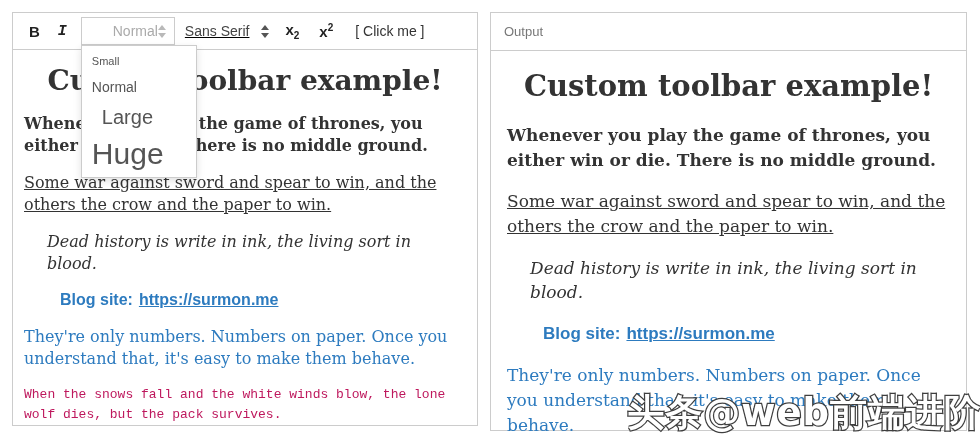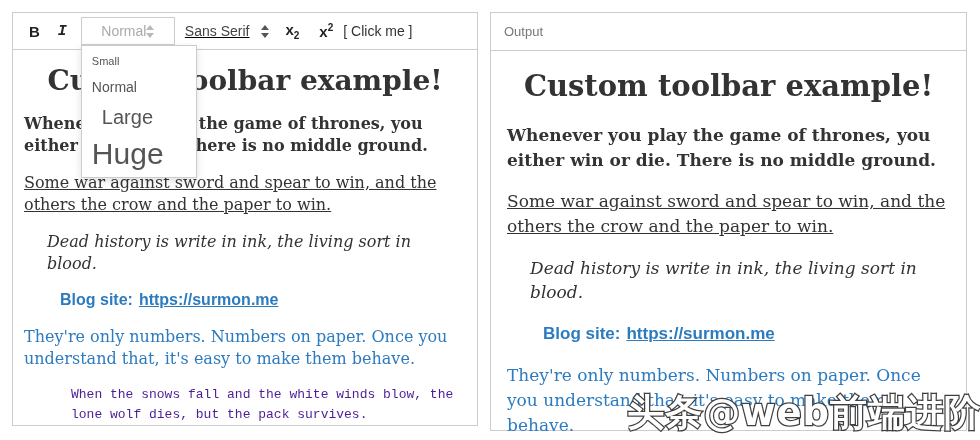--- a/index.html
+++ b/index.html
@@ -7,57 +7,57 @@
               font-family:"Liberation Sans", sans-serif; }
 
   
   .editor-panel { position:absolute; left:12px; top:12px; width:466px; height:414px; background:#fff; }
   .toolbar { height:38px; border:1px solid #ccc; background:#fff; display:flex; align-items:center;
              padding:0 12px; position:relative; z-index:5; }
   .tb-btn { border:none; background:none; cursor:pointer; color:#222; font-size:15px; line-height:1; padding:2px 4px; }
   .tb-bold { font-weight:bold; font-family:"Liberation Sans",sans-serif; margin-right:10px; }
   .tb-italic { font-style:italic; font-family:"Liberation Mono",monospace; font-weight:bold; margin-right:10px; }
   .size-picker { position:relative; width:94px; height:28px; border:1px solid #ccc; background:#fff;
-                 display:flex; align-items:center; justify-content:center; padding:0 8px; cursor:pointer; }
+                 display:flex; align-items:center; justify-content:flex-end; padding:0 8px; cursor:pointer; }
   .size-picker-label { color:#aaa; font-size:14px; }
   .updown { display:inline-flex; flex-direction:column; gap:3px; }
   .updown i { display:block; width:0; height:0; border-left:4px solid transparent; border-right:4px solid transparent; }
   .updown .up   { border-bottom:5px solid currentColor; }
   .updown .down { border-top:5px solid currentColor; }
   .size-arrows { color:#b9b9b9; }
   .font-arrows { color:#555; margin-left:12px; }
   .dropdown { position:absolute; top:27px; left:-1px; width:116px; background:#fff; border:1px solid #ccc;
               box-shadow:0 3px 8px rgba(0,0,0,.12); z-index:10; }
   .dd-item { color:#555; font-family:"Liberation Sans",sans-serif; cursor:pointer; }
   .dd-small  { font-size:11px; padding:9px 10px 5px; }
   .dd-normal { font-size:14px; padding:7px 10px 5px; }
   .dd-large  { font-size:20px; padding:6px 20px 4px; }
   .dd-huge   { font-size:30px; padding:4px 10px 6px; }
   .font-picker { display:flex; align-items:center; margin-left:10px; cursor:pointer;text-decoration:underline; }
   .font-picker-label { color:#444; font-size:14px; }
   .tb-script { margin-left:12px; font-weight:600; font-size:15px; color:#222; }
   .tb-script sub, .tb-script sup { font-size:10px; font-weight:600; }
-  .tb-click { margin-left:2px; color:#333; font-size:14px; font-weight:400; }
+  .tb-click { margin-left:14px; color:#333; font-size:14px; font-weight:400; }
 
   .editor { border:1px solid #ccc; border-top:none; height:376px; padding:12px 11px 0; overflow:hidden;
             background:#fff; position:relative; z-index:1; }
 
   
   .doc { font-family:"DejaVu Serif","Liberation Serif",serif; color:#333; }
   .doc h1 { font-size:29px; font-weight:bold; text-align:center; color:#333;
             font-family:"DejaVu Serif","Liberation Serif",serif; }
   .editor .doc h1 { margin:2px 0 16px; font-size:28px; }
   .p-bold { font-weight:bold; }
   .p-underline { text-decoration:underline; }
   .p-italic { font-style:italic;margin-left:23px; }
   .p-blog { font-family:Liberation Sans, sans-serif;margin-left:36px; }
   .p-blog .blog-label { color:#2d7bbf; font-weight:bold; margin-right:6px; }
   .p-blog a { color:#2d7bbf; font-weight:bold; text-decoration:underline; cursor:pointer; }
   .p-blue { color:#2d7bbf; }
-  .p-mono { font-family:"Liberation Mono",monospace; color:#4c1d95;margin-left:47px; }
+  .p-mono { font-family:"Liberation Mono",monospace; color:#be185d; }
 
   .editor .doc p { font-size:16px; line-height:1.4; margin-bottom:14px; }
   .editor .doc .p-mono { font-size:13px; line-height:1.55; }
 
   
   .output-panel { position:absolute; left:490px; top:12px; width:477px; height:419px;
                   border:1px solid #ccc; background:#fff; }
   .output-header { height:38px; border-bottom:1px solid #ccc; display:flex; align-items:center;
                    padding:0 13px; color:#777; font-size:13px; font-family:"Liberation Sans",sans-serif;text-align:center; }
   .output-body { padding:14px 16px 0; }

